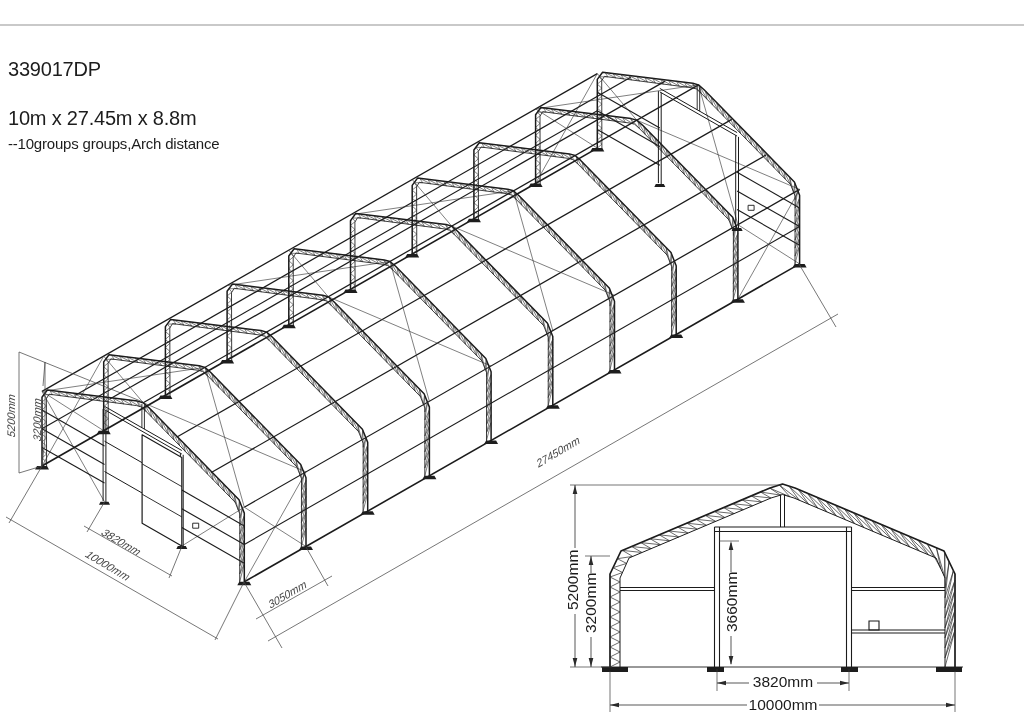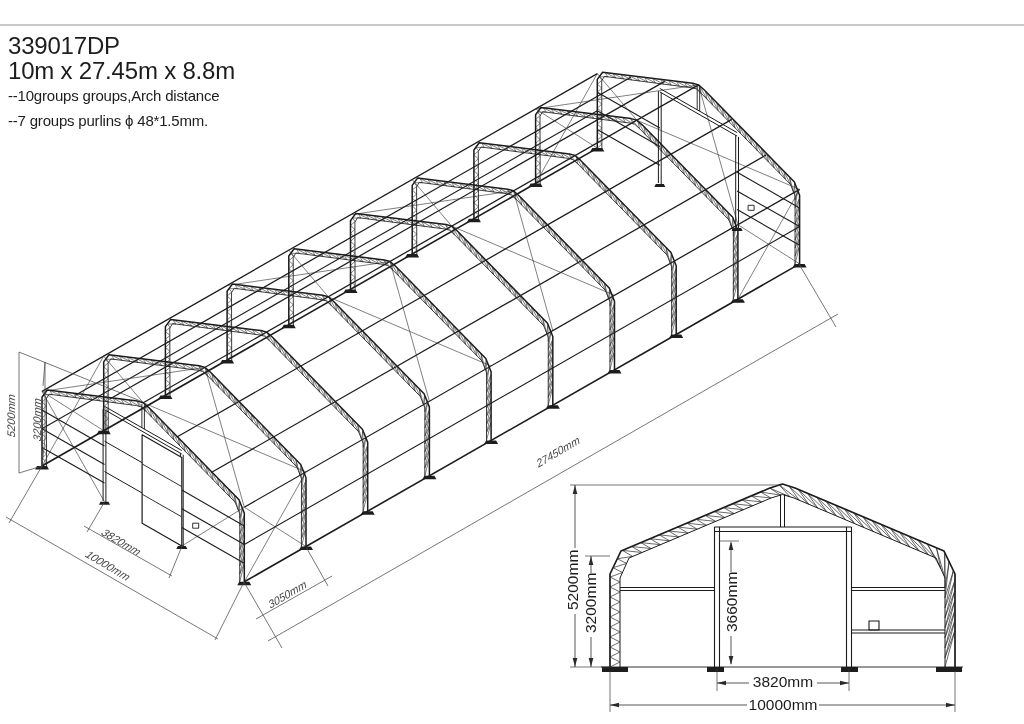--- a/index.html
+++ b/index.html
@@ -1,38 +1,37 @@
 <!DOCTYPE html>
 <html><head>
 <meta charset="utf-8">
 <style>
   html,body{margin:0;padding:0;background:#fff;}
   .page{position:relative;width:1024px;height:724px;background:#fff;overflow:hidden;
         font-family:"Liberation Sans",sans-serif;}
   .top-rule{position:absolute;top:24px;left:0;width:100%;height:2px;}
   .titleblock{position:absolute;top:33px;left:8px;color:#1d1d1d;}
-  .t-big{font-size:24px;line-height:25px;letter-spacing:-0.2px;}
+  .t-big{font-size:20px;line-height:25px;letter-spacing:-0.2px;margin-top:24px;}
   .t-note{font-size:15px;line-height:25px;letter-spacing:-0.2px;}
   .t-indent{padding-left:18px;}
   svg.cad{position:absolute;left:0;top:0;}
   svg text{font-family:"Liberation Sans",sans-serif;}
   .iso-labels text{font-size:11px;fill:#474747;}
   .elev-labels text{font-size:15.5px;fill:#1b1b1b;}
 </style>
 </head>
 <body>
 
 <div class="page">
   <div class="top-rule" id="top-rule" style="background: rgb(201, 201, 201);"></div>
 
   <div class="titleblock">
     <div class="t-big">339017DP</div>
     <div class="t-big">10m x 27.45m x 8.8m</div>
     <div class="t-note">--10groups groups,Arch distance</div>
-    <div class="t-note">--7 groups purlins  ϕ 48*1.5mm.</div>
   </div>
 
   <svg class="cad" width="1024" height="724" viewBox="0 0 1024 724">
     <g id="iso-g">
         <path d="M42 391.4L597.3 73.6" fill="none" stroke="#1b1b1b" stroke-width="1.25"></path>
         <path d="M75.4 395.2L630.7 77.3" fill="none" stroke="#1b1b1b" stroke-width="1.25"></path>
         <path d="M109.8 399L665.1 81.1" fill="none" stroke="#1b1b1b" stroke-width="1.25"></path>
         <path d="M143.2 402.7L698.5 84.9" fill="none" stroke="#1b1b1b" stroke-width="1.25"></path>
         <path d="M176.5 437.2L731.8 119.4" fill="none" stroke="#1b1b1b" stroke-width="1.25"></path>
         <path d="M210.9 472.8L766.2 154.9" fill="none" stroke="#1b1b1b" stroke-width="1.25"></path>

